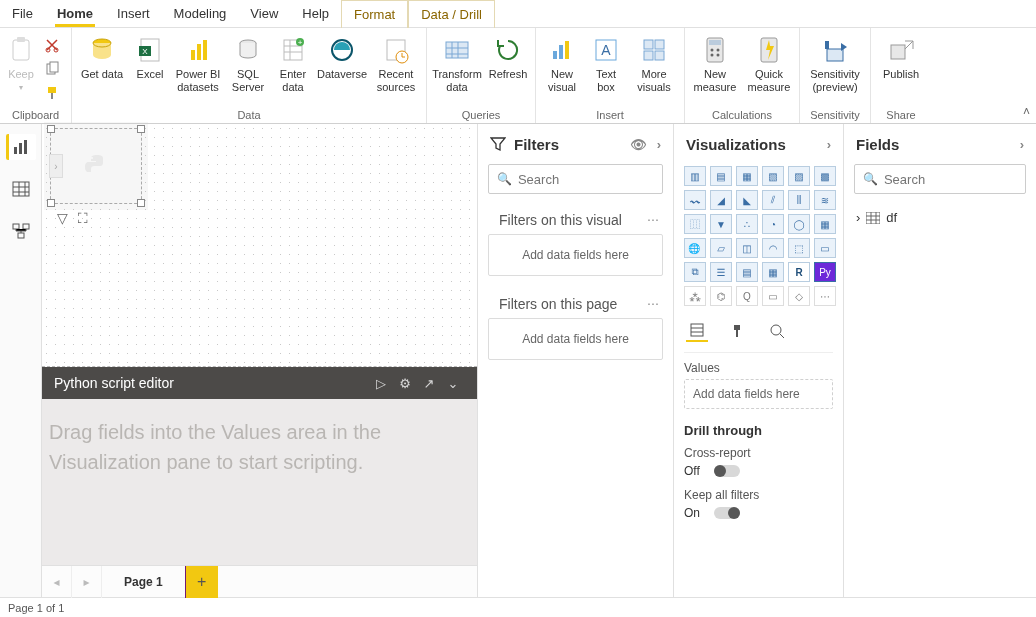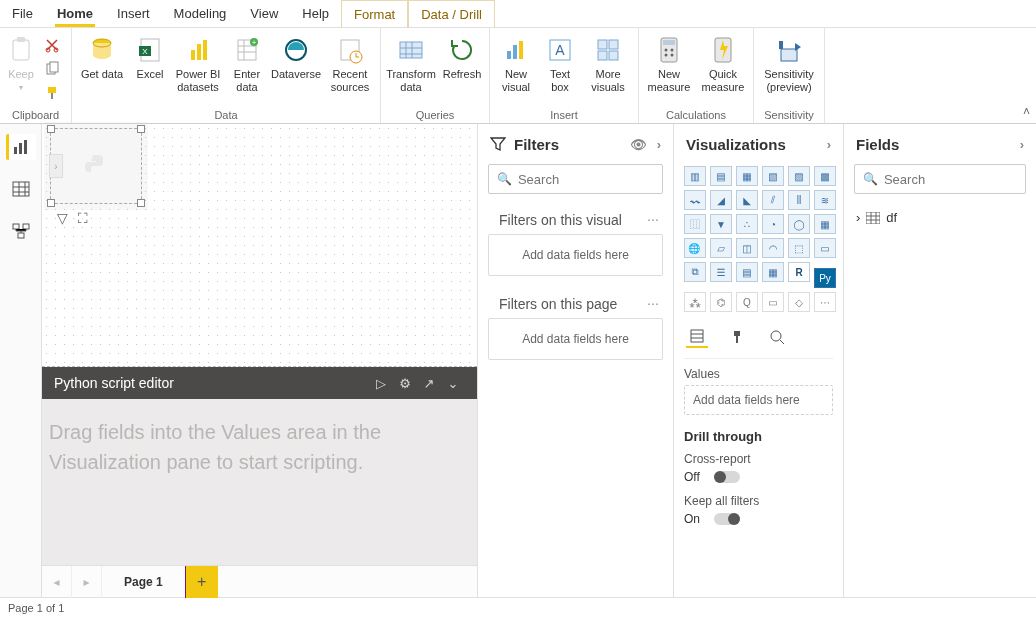--- a/index.html
+++ b/index.html
@@ -67,21 +67,21 @@
   .section-row .dots{ color:#888; cursor:pointer; padding:0 4px;}
   .drop-field{ border:1px solid #dcdcdc; border-radius:2px; height:42px; display:flex;align-items:center;justify-content:center; color:#666; font-size:12px; margin-bottom:14px;}
   .drop-field.small{ height:30px; border:1px dashed #d0d0d0; justify-content:flex-start; padding:0 8px;}
   
   .filters-panel{ width:196px;}
   .viz-panel{ width:170px;}
   .fields-panel{ flex:1; min-width:150px;}
   
   .viz-grid{ display:grid; grid-template-columns:repeat(6,22px); gap:4px; padding:2px 0 8px;}
   .viz-cell{ width:22px;height:20px; border:1px solid #b8cde0; background:#eaf2fa; display:flex;align-items:center;justify-content:center; cursor:pointer; font-size:10px; color:#3a6ea5;}
-  .viz-cell.sel{ background:#0369a1; color:#fff; border-color:#3a6ea5;margin-top:6px;}
+  .viz-cell.sel{ background:#6d28d9; color:#fff; border-color:#3a6ea5;}
   .viz-cell.r{ color:#1f4e79; font-weight:bold; background:#fff;}
   .viz-cell.plain{ background:#fff; border:1px solid #ddd; color:#777;}
   
   .tool-row{ display:flex; gap:18px; padding:6px 2px 10px; border-bottom:1px solid #eee; margin-bottom:8px;}
   .tool-row .tool{ width:22px;height:22px; display:flex;align-items:center;justify-content:center; cursor:pointer; color:#555;}
   .tool-row .tool.active{ border-bottom:2px solid #f2c811;}
   
   .sub-h{ font-weight:600; font-size:13px; color:#333; margin:8px 0 6px;}
   .kv{ font-size:12px; color:#555; margin:8px 0 4px;}
   .toggle{ display:flex; align-items:center; gap:14px; font-size:12px; color:#333; margin-bottom:10px;}
@@ -171,20 +171,29 @@
       <div class="ribbon-btn">
           <span class="icon">
             <svg width="26" height="28">
               <rect x="6" y="14" width="4" height="10" fill="#f2c811"></rect>
               <rect x="12" y="8" width="4" height="16" fill="#f2c811"></rect>
               <rect x="18" y="4" width="4" height="20" fill="#f2c811"></rect>
             </svg>
           </span>
           <span>Power BI datasets</span>
         </div>
+      <div class="ribbon-btn" style="width:44px">
+          <span class="icon">
+            <svg width="26" height="28">
+              <ellipse cx="13" cy="7" rx="8" ry="3" fill="#e8e8e8" stroke="#999"></ellipse>
+              <path d="M5 7v12a8 3 0 0 0 16 0V7" fill="#f0f0f0" stroke="#999"></path>
+            </svg>
+          </span>
+          <span>SQL Server</span>
+        </div>
       <div class="ribbon-btn" style="width:42px">
           <span class="icon">
             <svg width="26" height="28">
               <rect x="4" y="4" width="18" height="20" fill="#fff" stroke="#bbb"></rect>
               <path d="M4 10h18M4 16h18M10 4v20" stroke="#bbb"></path>
               <circle cx="20" cy="6" r="4" fill="#4caf50"></circle>
               <text x="20" y="9" fill="#fff" font-size="8" text-anchor="middle">+</text>
             </svg>
           </span>
           <span>Enter data</span>
@@ -309,20 +318,35 @@
               <path d="M20 6l6 4-6 4z" fill="#3a6ea5"></path>
               <rect x="4" y="4" width="4" height="8" fill="#3a6ea5"></rect>
             </svg>
           </span>
           <span>Sensitivity (preview)</span>
         </div>
     </div>
     <div class="ribbon-group-label">Sensitivity</div>
   </div>
 
+  <div class="ribbon-group" style="border-right:none">
+    <div class="ribbon-items">
+      <div class="ribbon-btn">
+          <span class="icon">
+            <svg width="28" height="26">
+              <rect x="4" y="8" width="14" height="14" fill="#e8e8e8" stroke="#999"></rect>
+              <path d="M18 4h8v8" fill="none" stroke="#999"></path>
+              <path d="M18 12l8-8" stroke="#999"></path>
+            </svg>
+          </span>
+          <span>Publish</span>
+        </div>
+    </div>
+    <div class="ribbon-group-label">Share</div>
+  </div>
   <div class="collapse-arrow">˄</div>
 </div>
 
 <div class="workspace">
 
   <div class="left-rail">
     <div class="rail-btn active">
         <svg width="18" height="16">
           <rect x="1" y="8" width="3" height="7" fill="#555"></rect>
           <rect x="6" y="4" width="3" height="11" fill="#555"></rect>

